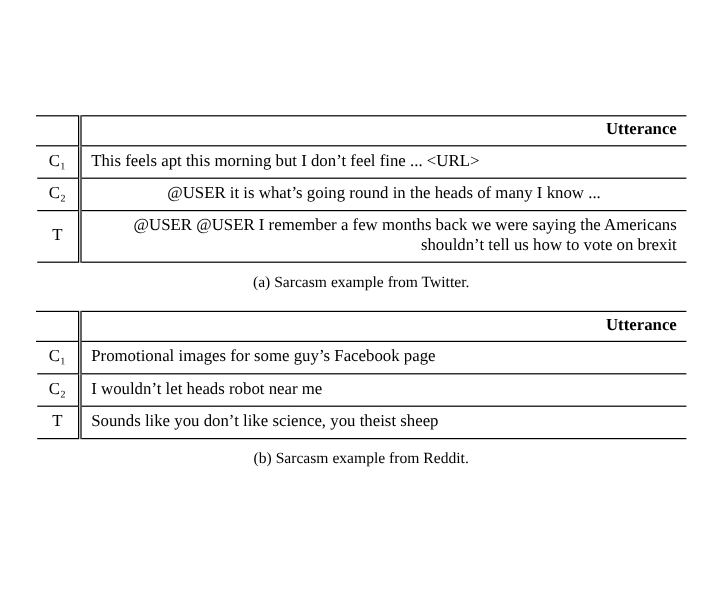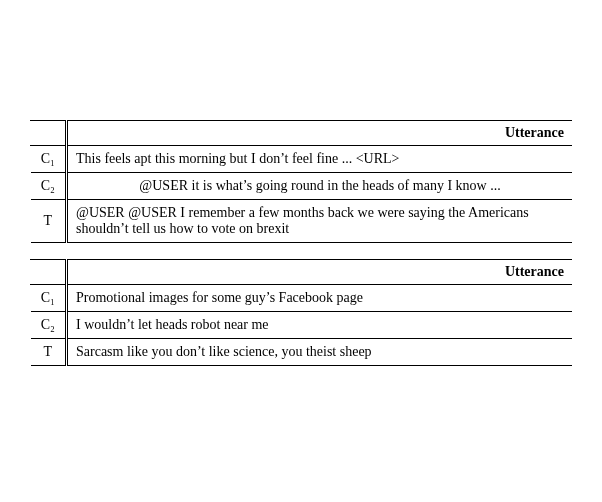--- a/index.html
+++ b/index.html
@@ -71,24 +71,25 @@
     <tr>
           <td class="col-label" style="border-top: 1px solid rgb(0, 0, 0); border-right: none;">C₁</td>
           <td class="utterance-cell" style="border-left: 3px double rgb(0, 0, 0); border-top: 1px solid rgb(0, 0, 0);">This feels apt this morning but I don’t feel fine ... &lt;URL&gt;</td>
         </tr>
         <tr>
           <td class="col-label" style="border-top: 1px solid rgb(0, 0, 0); border-right: none;">C₂</td>
           <td class="utterance-cell" style="border-left: 3px double rgb(0, 0, 0); border-top: 1px solid rgb(0, 0, 0); text-align: center;">@USER it is what’s going round in the heads of many I know ...</td>
         </tr>
         <tr>
           <td class="col-label" style="border-top: 1px solid rgb(0, 0, 0); border-right: none;">T</td>
-          <td class="utterance-cell" style="border-left: 3px double rgb(0, 0, 0); border-top: 1px solid rgb(0, 0, 0);">@USER @USER I remember a few months back we were saying the Americans shouldn’t tell us how to vote on brexit</td>
+          <td class="utterance-cell" style="border-left: 3px double rgb(0, 0, 0); border-top: 1px solid rgb(0, 0, 0); text-align: right;">@USER @USER I remember a few months back we were saying the Americans shouldn’t tell us how to vote on brexit</td>
         </tr>
       </tbody>
   </table>
+  <div class="caption">(a) Sarcasm example from Twitter.</div>
 </div>
 
 <div class="section">
   <table>
     <thead>
       <tr>
         <th class="col-label" style="border-left:1px solid transparent; border-right:none; border-top:1px solid #000; border-bottom:1px solid #000;"></th>
         <th class="header-double">Utterance</th>
       </tr>
     </thead>
@@ -96,17 +97,18 @@
     <tr>
           <td class="col-label" style="border-top: 1px solid rgb(0, 0, 0); border-right: none;">C₁</td>
           <td class="utterance-cell" style="border-left: 3px double rgb(0, 0, 0); border-top: 1px solid rgb(0, 0, 0);">Promotional images for some guy’s Facebook page</td>
         </tr>
         <tr>
           <td class="col-label" style="border-top: 1px solid rgb(0, 0, 0); border-right: none;">C₂</td>
           <td class="utterance-cell" style="border-left: 3px double rgb(0, 0, 0); border-top: 1px solid rgb(0, 0, 0);">I wouldn’t let heads robot near me</td>
         </tr>
         <tr>
           <td class="col-label" style="border-top: 1px solid rgb(0, 0, 0); border-right: none;">T</td>
-          <td class="utterance-cell" style="border-left: 3px double rgb(0, 0, 0); border-top: 1px solid rgb(0, 0, 0);">Sarcasm like you don’t like science, you theist sheep</td>
+          <td class="utterance-cell" style="border-left: 3px double rgb(0, 0, 0); border-top: 1px solid rgb(0, 0, 0);">Sounds like you don’t like science, you theist sheep</td>
         </tr>
       </tbody>
   </table>
+  <div class="caption">(b) Sarcasm example from Reddit.</div>
 </div>
 
 </body></html>

